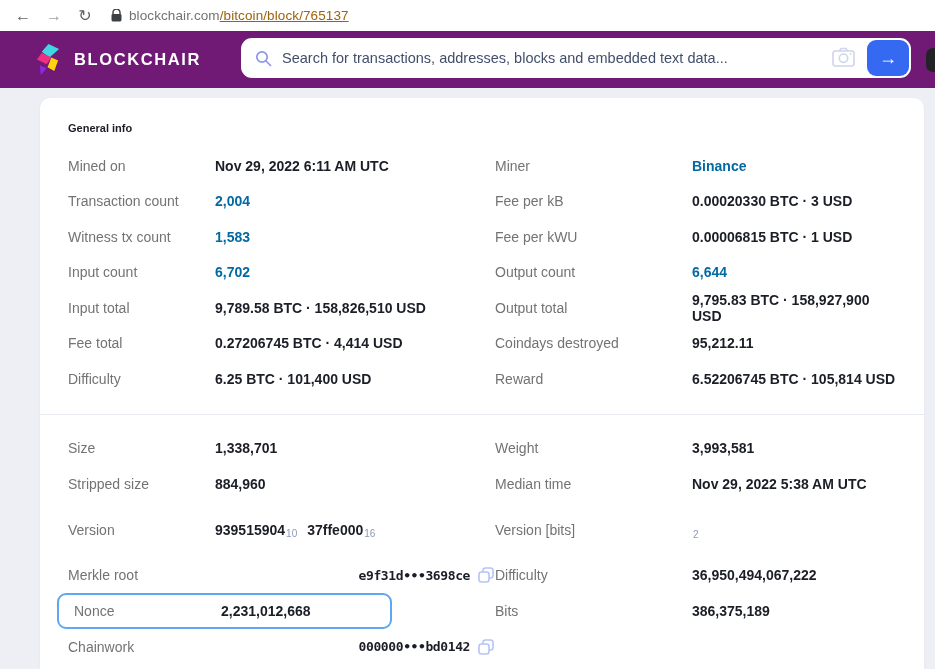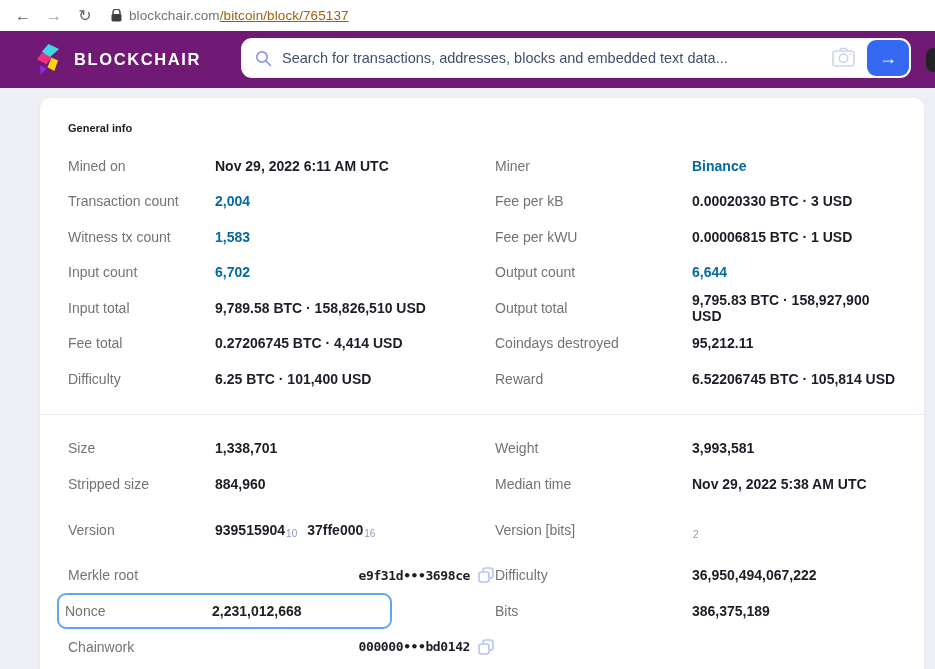--- a/index.html
+++ b/index.html
@@ -39,21 +39,21 @@
   .label { color:#737373;text-align:center; }
   .value { color:#1b1e26; font-weight:700; }
   .value.link { color:#0369a1; font-weight:700; cursor:pointer; }
   .mono { font-family:"DejaVu Sans Mono", monospace; font-size:13px; letter-spacing:-0.4px;justify-content:flex-end; }
   .sub { font-size:10px; color:#8d99b8; font-weight:400; position:relative; top:4px; margin-left:1px; }
   .hexpart { margin-left:10px; }
   .bits-wrap { display:block; line-height:1.4; padding:6px 0; }
   .bits-val { display:block; white-space:nowrap; }
   .copy-btn { margin-left:7px; cursor:pointer; display:inline-flex; }
 
-  .nonce-box { grid-column:1 / 3; display:flex; align-items:center; border:2px solid #5fa8f1; border-radius:9px; margin-left:-11px; padding-left:6px; width:335px; height:36px; }
+  .nonce-box { grid-column:1 / 3; display:flex; align-items:center; border:2px solid #5fa8f1; border-radius:9px; margin-left:-11px; padding-left:15px; width:335px; height:36px; }
   .nonce-box .label { flex:0 0 147px; min-height:auto; }
   .nonce-box .value { min-height:auto; }
 </style>
 </head>
 <body>
 
 <div class="chrome">
   <span class="nav-ic">←</span>
   <span class="nav-ic fwd">→</span>
   <span class="nav-ic">↻</span>

